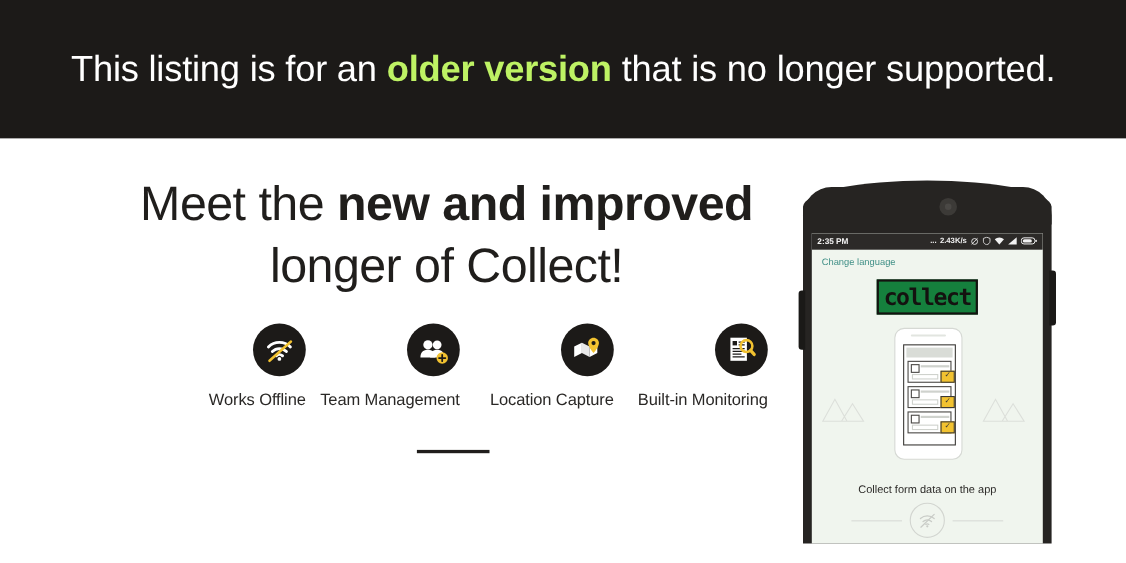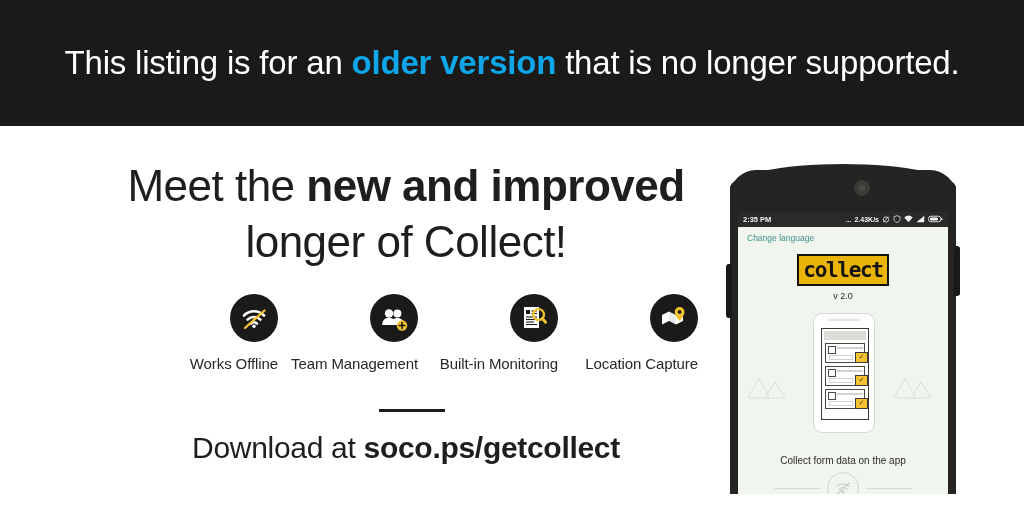--- a/index.html
+++ b/index.html
@@ -27,21 +27,21 @@
     justify-content: center;
   }
   .banner-text {
     color: #ffffff;
     font-size: 33px;
     font-weight: 400;
     letter-spacing: -0.2px;
     white-space: nowrap;
   }
   .banner-text .hl {
-    color: #0ea5e9;
+    color: #bef264;
     font-weight: 700;
   }
 
   
   .main {
     position: absolute;
     left: 0; top: 126px;
     width: 1024px;
     height: 386px;
     background: #ffffff;
@@ -225,21 +225,21 @@
   }
 
   .collect-logo {
     margin: 11px auto 0;
     width: 88px;
     height: 28px;
     border: 2.5px solid #141210;
     display: flex;
     align-items: center;
     justify-content: center;
-    background: #eab308;
+    background: #15803d;
   }
   .collect-logo span {
     font-family: "DejaVu Sans Mono", monospace;
     font-size: 21px;
     font-weight: 700;
     letter-spacing: -1.3px;
     color: #141210;
     line-height: 1;
   }
   .collect-ver {
@@ -400,20 +400,33 @@
           <svg width="30" height="30" viewBox="0 0 30 30">
             <circle cx="10" cy="10.5" r="4.2" fill="#ffffff"></circle>
             <path d="M3.2 22 C3.2 16.8 6.2 15 10 15 C13.8 15 16.8 16.8 16.8 22 Z" fill="#ffffff"></path>
             <circle cx="18.4" cy="10.5" r="4" fill="#ffffff"></circle>
             <path d="M12 22 C12 17 14.8 15 18.4 15 C22 15 24.8 17 24.8 22 Z" fill="#ffffff"></path>
             <circle cx="23" cy="22.5" r="5.2" fill="#f2c230"></circle>
             <path d="M23 19.6 v5.8 M20.1 22.5 h5.8" stroke="#1c1a18" stroke-width="1.6" stroke-linecap="round"></path>
           </svg>
         </div>
         <div class="feature-label">Team Management</div>
+      </div>
+
+      <div class="feature">
+        <div class="feature-circle">
+          <svg width="30" height="30" viewBox="0 0 30 30">
+            <path d="M3 21.5 L10 18 L10 8.5 L3 12 Z" fill="#ffffff"></path>
+            <path d="M10 18 L17 21.5 L17 12 L10 8.5 Z" fill="#e8e8e8"></path>
+            <path d="M17 21.5 L24 18 L24 8.5 L17 12 Z" fill="#ffffff"></path>
+            <path d="M20.6 4 C17.9 4 15.7 6.2 15.7 8.9 C15.7 12.6 20.6 18 20.6 18 C20.6 18 25.5 12.6 25.5 8.9 C25.5 6.2 23.3 4 20.6 4 Z" fill="#f2c230"></path>
+            <circle cx="20.6" cy="8.9" r="1.9" fill="#1c1a18"></circle>
+          </svg>
+        </div>
+        <div class="feature-label">Location Capture</div>
       </div>
 
       <div class="feature">
         <div class="feature-circle">
           <svg width="30" height="30" viewBox="0 0 30 30">
             <rect x="5" y="4" width="15" height="21" fill="#ffffff"></rect>
             <rect x="7" y="7" width="4" height="4" fill="#1c1a18"></rect>
             <g stroke="#1c1a18" stroke-width="1.1">
               <line x1="12.5" y1="8" x2="18" y2="8"></line>
               <line x1="12.5" y1="10.5" x2="18" y2="10.5"></line>
@@ -422,38 +435,24 @@
               <line x1="7" y1="19" x2="15" y2="19"></line>
               <line x1="7" y1="21.5" x2="18" y2="21.5"></line>
             </g>
             <circle cx="19.6" cy="11.6" r="5.4" fill="none" stroke="#f2c230" stroke-width="2.3"></circle>
             <line x1="23.3" y1="15.6" x2="26.6" y2="19.2" stroke="#f2c230" stroke-width="3" stroke-linecap="round"></line>
           </svg>
         </div>
         <div class="feature-label">Built-in Monitoring</div>
       </div>
 
-      <div class="feature">
-        <div class="feature-circle">
-          <svg width="30" height="30" viewBox="0 0 30 30">
-            <path d="M3 21.5 L10 18 L10 8.5 L3 12 Z" fill="#ffffff"></path>
-            <path d="M10 18 L17 21.5 L17 12 L10 8.5 Z" fill="#e8e8e8"></path>
-            <path d="M17 21.5 L24 18 L24 8.5 L17 12 Z" fill="#ffffff"></path>
-            <path d="M20.6 4 C17.9 4 15.7 6.2 15.7 8.9 C15.7 12.6 20.6 18 20.6 18 C20.6 18 25.5 12.6 25.5 8.9 C25.5 6.2 23.3 4 20.6 4 Z" fill="#f2c230"></path>
-            <circle cx="20.6" cy="8.9" r="1.9" fill="#1c1a18"></circle>
-          </svg>
-        </div>
-        <div class="feature-label">Location Capture</div>
-      </div>
-
     </div>
 
     <div class="divider"></div>
 
-    <div class="download"><span>Download at </span><span class="b">soco.ps/getcollect</span></div>
   </div>
 
   <div class="phone-wrap">
     <div class="phone-topcurve"></div>
     <div class="phone-body"></div>
     <div class="phone-camera"></div>
     <div class="phone-btn-left"></div>
     <div class="phone-btn-right"></div>
 
     <div class="phone-screen">
@@ -492,21 +491,20 @@
               </svg>
           </span>
         </span>
       </div>
 
       <div class="change-lang">Change language</div>
 
       <div class="collect-logo">
         <span>collect</span>
       </div>
-      <div class="collect-ver">v 2.0</div>
 
       <div class="illus">
         <svg class="mtn l" viewBox="0 0 48 26">
           <path d="M2 25 L13 5 L24 25 Z M19 25 L29 9 L39 25 Z" fill="none" stroke="#dcdfda" stroke-width="1"></path>
         </svg>
         <svg class="mtn r" viewBox="0 0 48 26">
           <path d="M2 25 L13 5 L24 25 Z M19 25 L29 9 L39 25 Z" fill="none" stroke="#dcdfda" stroke-width="1"></path>
         </svg>
         <div class="mini-phone">
           <div class="mini-notch"></div>

